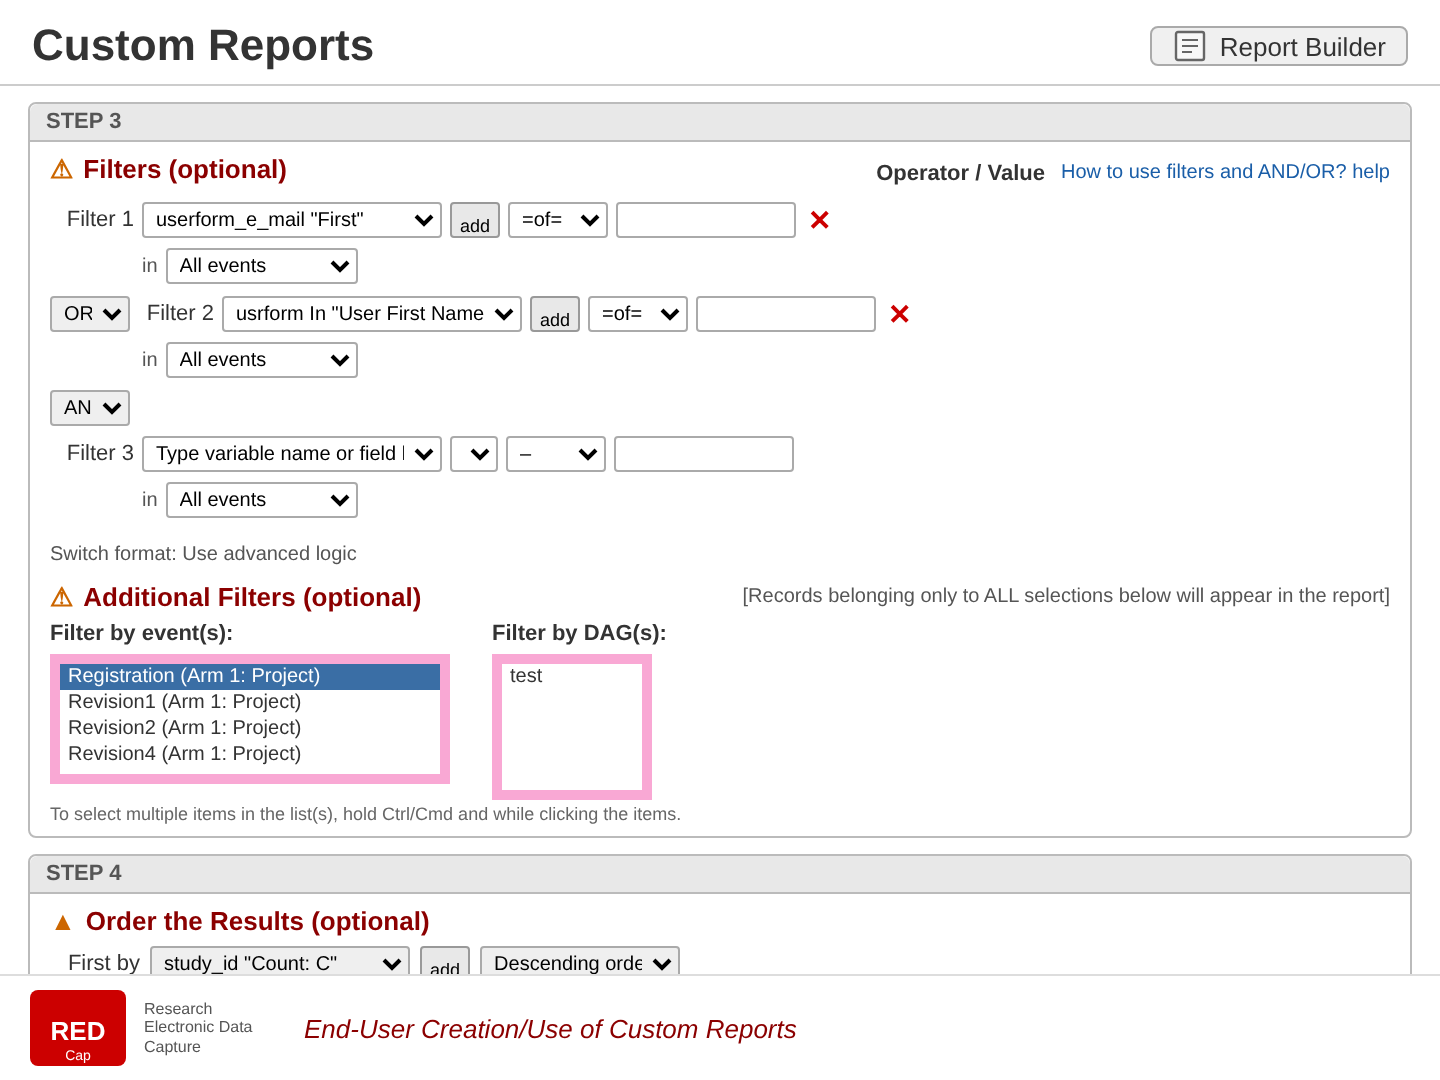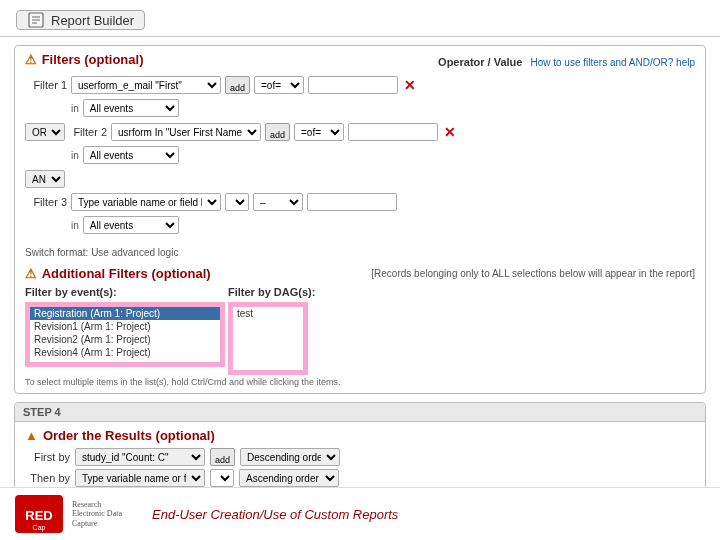--- a/index.html
+++ b/index.html
@@ -173,21 +173,21 @@
     .advanced-link {
       font-size: 10px;
       color: #555;
       margin-top: 3px;
       cursor: pointer;
     }
 
     
     .additional-section {
       display: flex;
-      gap: 3px;
+      gap: 21px;
     }
     .additional-col {
       display: flex;
       flex-direction: column;
       gap: 2px;
     }
     .additional-label {
       font-size: 11px;
       font-weight: bold;
       color: #333;
@@ -316,42 +316,44 @@
       display: flex;
       justify-content: space-between;
       align-items: center;
       margin-bottom: 4px;
     }
   </style>
 </head>
 <body>
 
 <div class="header">
+  <span class="header-title">Custom Reports</span>
   <button class="report-builder-btn">
     <svg class="report-builder-icon" viewBox="0 0 18 18" fill="none" xmlns="http://www.w3.org/2000/svg">
       <rect x="2" y="2" width="14" height="14" rx="1" stroke="#666" stroke-width="1.2" fill="#f8f8f8"></rect>
       <line x1="5" y1="6" x2="13" y2="6" stroke="#666" stroke-width="1"></line>
       <line x1="5" y1="9" x2="13" y2="9" stroke="#666" stroke-width="1"></line>
       <line x1="5" y1="12" x2="10" y2="12" stroke="#666" stroke-width="1"></line>
     </svg>
     <span>Report Builder</span>
   </button>
 </div>
 
 <div class="main">
 
   <div class="step-box">
+    <div class="step-label">STEP 3</div>
     <div class="step-content">
 
       <div class="filters-top-row">
         <div class="section-header">
           <span style="color:#cc6600;">⚠</span>
           <span>Filters (optional)</span>
         </div>
-        <div style="display:flex; align-items:center; gap:8px;">
+        <div style="display:flex; gap:8px;">
           <span style="font-size:11px; font-weight:bold; color:#333;">Operator / Value</span>
           <a class="how-to-link">How to use filters and AND/OR? help</a>
         </div>
       </div>
 
       <div class="filter-section">
 
         <div class="filter-row">
           <span class="filter-label">Filter 1</span>
           <select class="filter-select filter-select-wide">
@@ -509,16 +511,16 @@
 </div>
 
 <div class="footer">
   <div class="logo-area">
 
     <svg class="logo-box" viewBox="0 0 50 40" xmlns="http://www.w3.org/2000/svg">
       <rect x="1" y="1" width="48" height="38" rx="4" fill="#cc0000"></rect>
       <text x="25" y="26" font-size="13" font-weight="bold" fill="white" text-anchor="middle" font-family="Arial">RED</text>
       <text x="25" y="36" font-size="7" fill="white" text-anchor="middle" font-family="Arial">Cap</text>
     </svg>
-    <div style="font-size:8px; color:#555; max-width:60px; line-height:1.2;font-family:Liberation Serif, serif;">Research Electronic Data Capture</div>
+    <div style="font-size:8px; color:#555; max-width:60px; line-height:1.2;">Research Electronic Data Capture</div>
   </div>
   <span class="footer-text" style="margin-left:20px;">End-User Creation/Use of Custom Reports</span>
 </div>
 
 </body></html>

